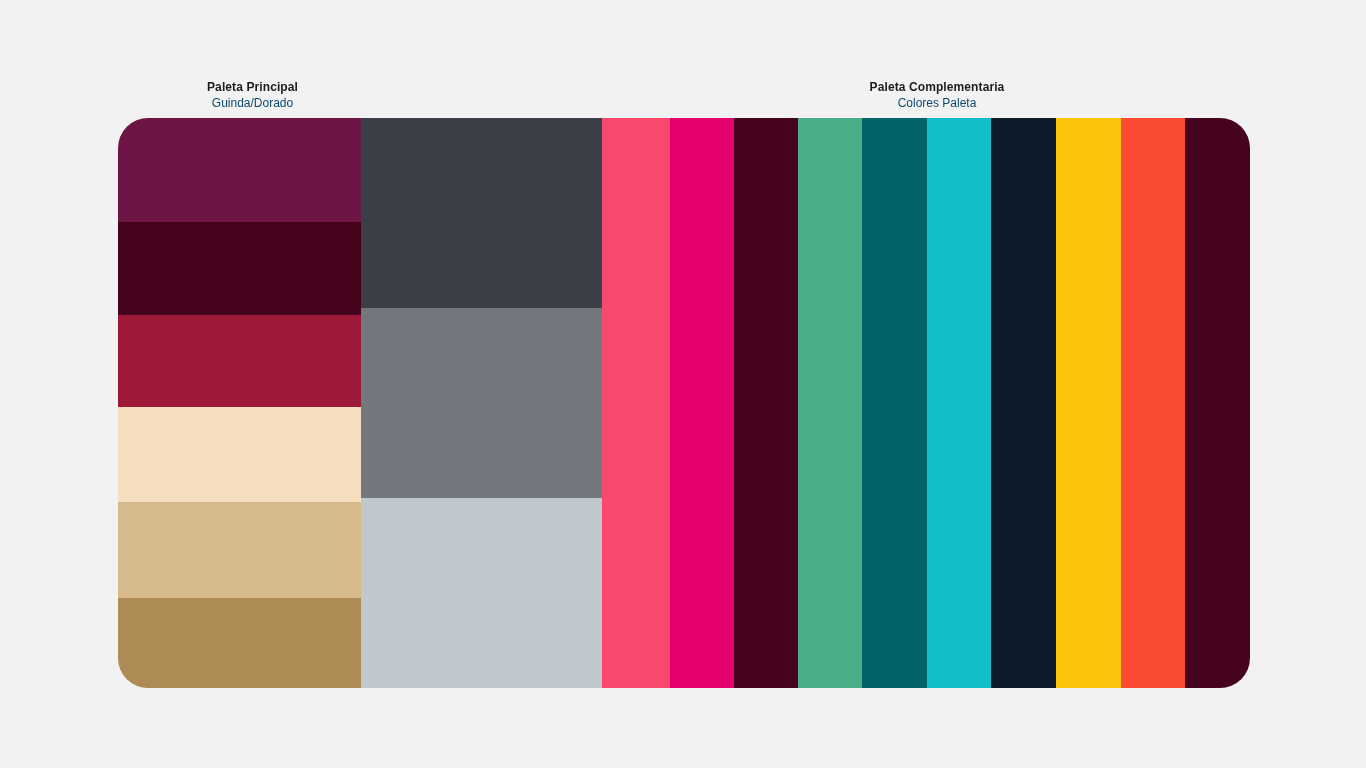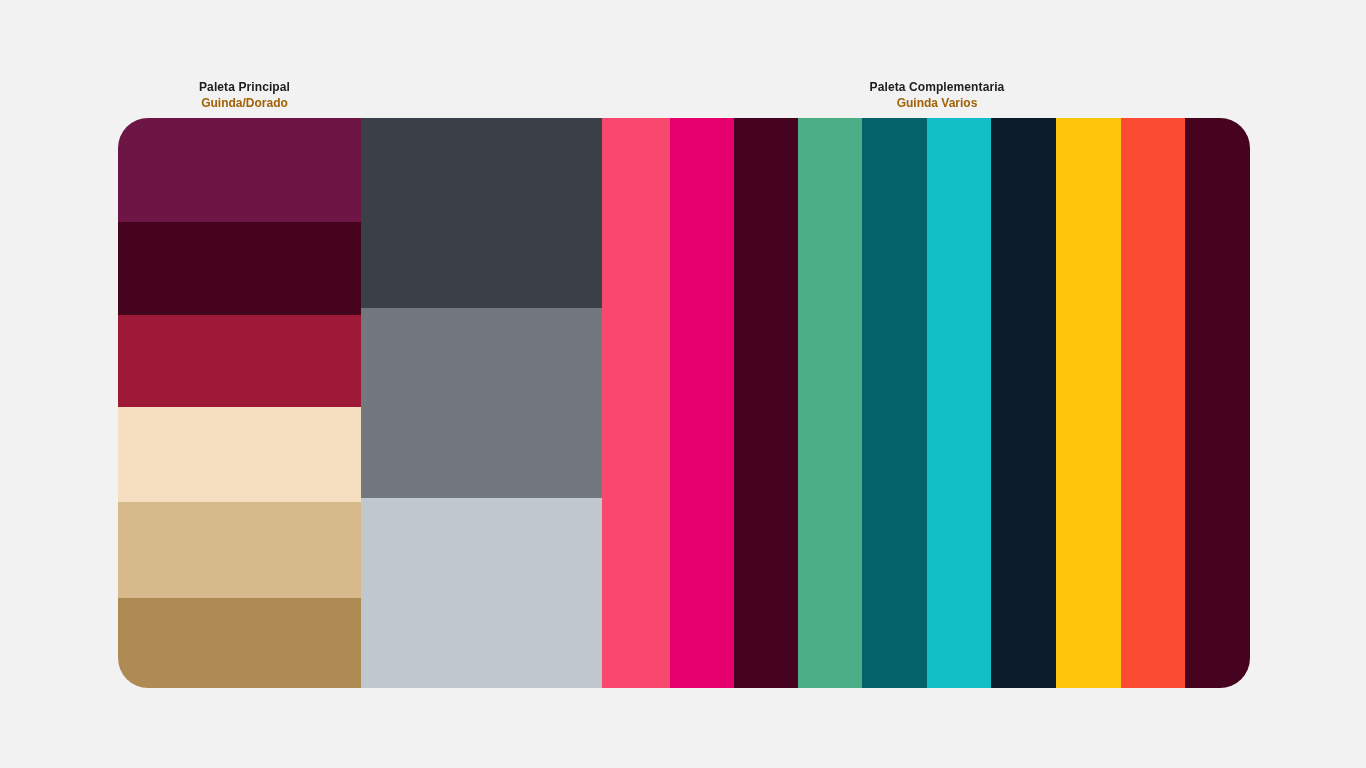--- a/index.html
+++ b/index.html
@@ -31,22 +31,22 @@
   .label-title {
     font-size: 12px;
     font-weight: bold;
     color: #1d1d1f;
     letter-spacing: 0.1px;
     line-height: 15px;
     white-space: nowrap;
   }
   .label-sub {
     font-size: 12px;
-    font-weight: bold;
-    color: #a16207;
+    font-weight: normal;
+    color: #0c4a6e;
     line-height: 15px;
     white-space: nowrap;
     margin-top: 1px;
   }
 
   
   #palette-card {
     position: absolute;
     left: 118px;
     top: 118px;
@@ -72,29 +72,29 @@
   }
 
   .swatch-h { width: 100%; }
   .swatch-v { height: 100%; }
 </style>
 </head>
 <body style="background: rgb(242, 242, 242);">
 
 <div id="stage">
 
-  <div class="label-group" style="left:172px; top:80px; width:145px;">
+  <div class="label-group" style="left:180px; top:80px; width:145px;">
     <div class="label-title">Paleta Principal</div>
     <div class="label-sub">Guinda/Dorado</div>
   </div>
 
 
   <div class="label-group" style="left:827px; top:80px; width:220px;">
     <div class="label-title">Paleta Complementaria</div>
-    <div class="label-sub">Guinda Varios</div>
+    <div class="label-sub">Colores Paleta</div>
   </div>
 
   <div id="palette-card" style="border-radius: 30px;">
 
     <div class="column col-principal" id="col-principal">
         <div class="swatch-h" style="background: rgb(109, 21, 69); flex: 0 0 104px; height: 104px;"></div>
         <div class="swatch-h" style="background: rgb(69, 3, 30); flex: 0 0 93px; height: 93px;"></div>
         <div class="swatch-h" style="background: rgb(158, 24, 56); flex: 0 0 92px; height: 92px;"></div>
         <div class="swatch-h" style="background: rgb(245, 223, 192); flex: 0 0 95px; height: 95px;"></div>
         <div class="swatch-h" style="background: rgb(214, 186, 140); flex: 0 0 96px; height: 96px;"></div>

